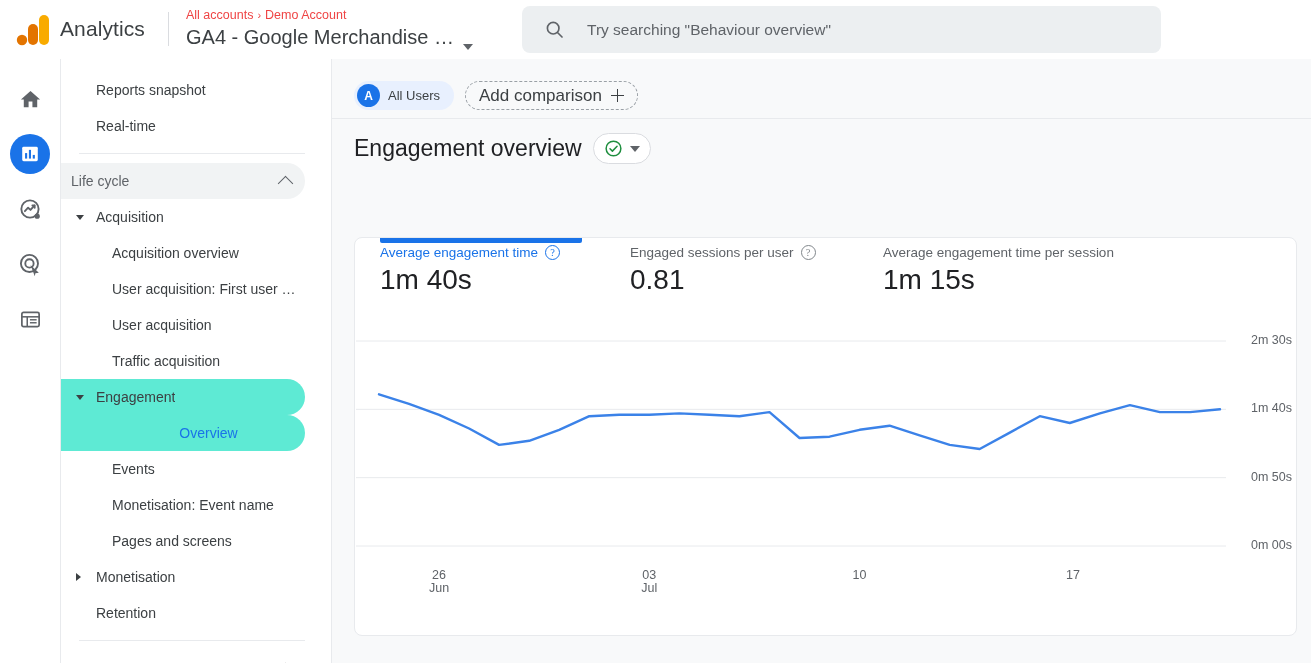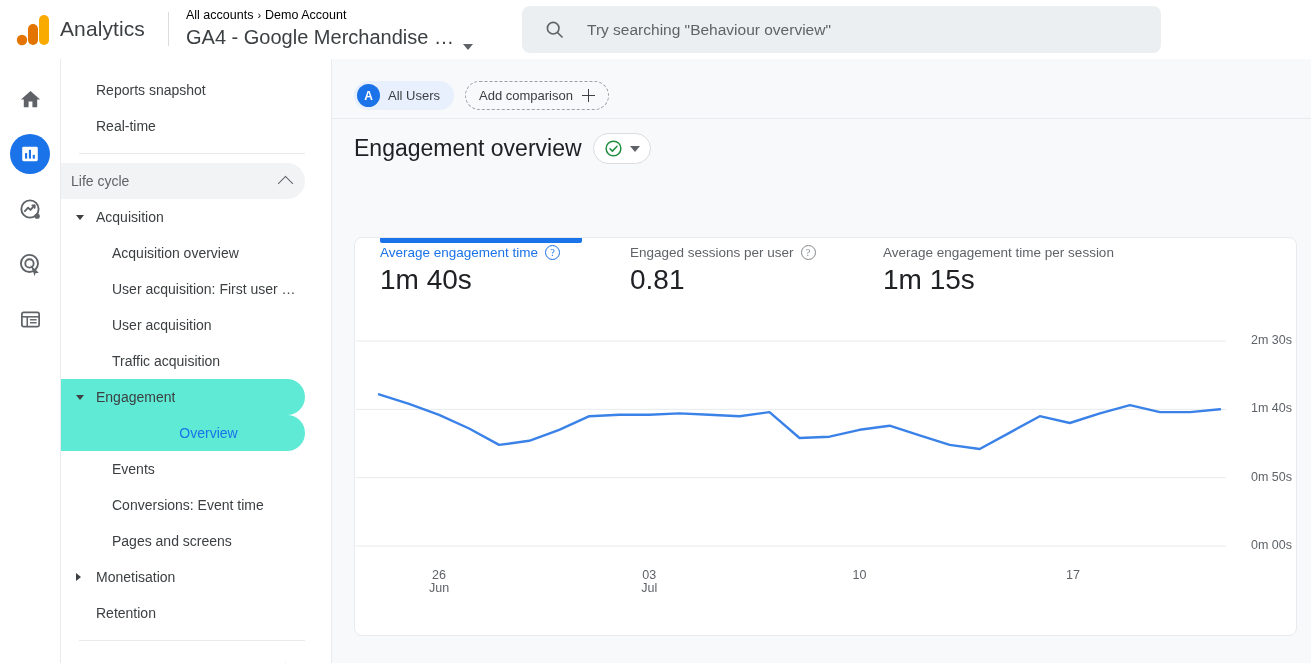--- a/index.html
+++ b/index.html
@@ -29,21 +29,21 @@
   #brand-divider {
     position: absolute; left: 168px; top: 12px;
     width: 1px; height: 34px; background: #dadce0;
   }
   #account-block {
     position: absolute; left: 186px; top: 6px;
     display: flex; flex-direction: column; justify-content: center;
     cursor: pointer;
   }
   #breadcrumb {
-    font-size: 12.5px; color: #000000; line-height: 18px;
+    font-size: 12.5px; color: #ef4444; line-height: 18px;
     white-space: nowrap;
   }
   #breadcrumb .sep { margin: 0 4px; font-size: 11px; }
   #property-row { display: flex; align-items: flex-end; gap: 9px; }
   #property-name {
     font-size: 20px; color: #3c4043; line-height: 26px; white-space: nowrap;
   }
   #property-caret {
     width: 0; height: 0;
     border-left: 5px solid transparent; border-right: 5px solid transparent;
@@ -141,21 +141,21 @@
     background: #1a73e8; color: #fff;
     font-size: 12px; font-weight: bold;
     display: flex; align-items: center; justify-content: center;
   }
   #all-users-label { font-size: 13px; color: #3c4043; }
   #add-comparison-chip {
     height: 29px; border: 1px dashed #9aa0a6; border-radius: 15px;
     display: flex; align-items: center; padding: 0 13px; gap: 9px;
     cursor: pointer;
   }
-  #add-comparison-label { font-size: 13px; color: #3c4043; }
+  #add-comparison-label { font-size: 17px; color: #3c4043; }
   .plus {
     position: relative; width: 13px; height: 13px;
   }
   .plus::before, .plus::after {
     content: ""; position: absolute; background: #3c4043;
   }
   .plus::before { left: 6px; top: 0; width: 1.4px; height: 13px; }
   .plus::after { top: 6px; left: 0; height: 1.4px; width: 13px; }
 
   #header-rule {
@@ -340,21 +340,21 @@
       <span class="tri down" style="left: 15px;"></span>
       <span class="nav-label">Engagement</span>
     </div>
     <div class="nav-row lvl2 selected">
       <span class="nav-label">Overview</span>
     </div>
     <div class="nav-row lvl2">
       <span class="nav-label">Events</span>
     </div>
     <div class="nav-row lvl2">
-      <span class="nav-label">Conversions: Event time</span>
+      <span class="nav-label">Monetisation: Event name</span>
     </div>
     <div class="nav-row lvl2">
       <span class="nav-label">Pages and screens</span>
     </div>
     <div class="nav-row lvl1">
       <span class="tri right" style="left: 15px;"></span>
       <span class="nav-label">Monetisation</span>
     </div>
     <div class="nav-row lvl1">
       <span class="nav-label">Retention</span>

